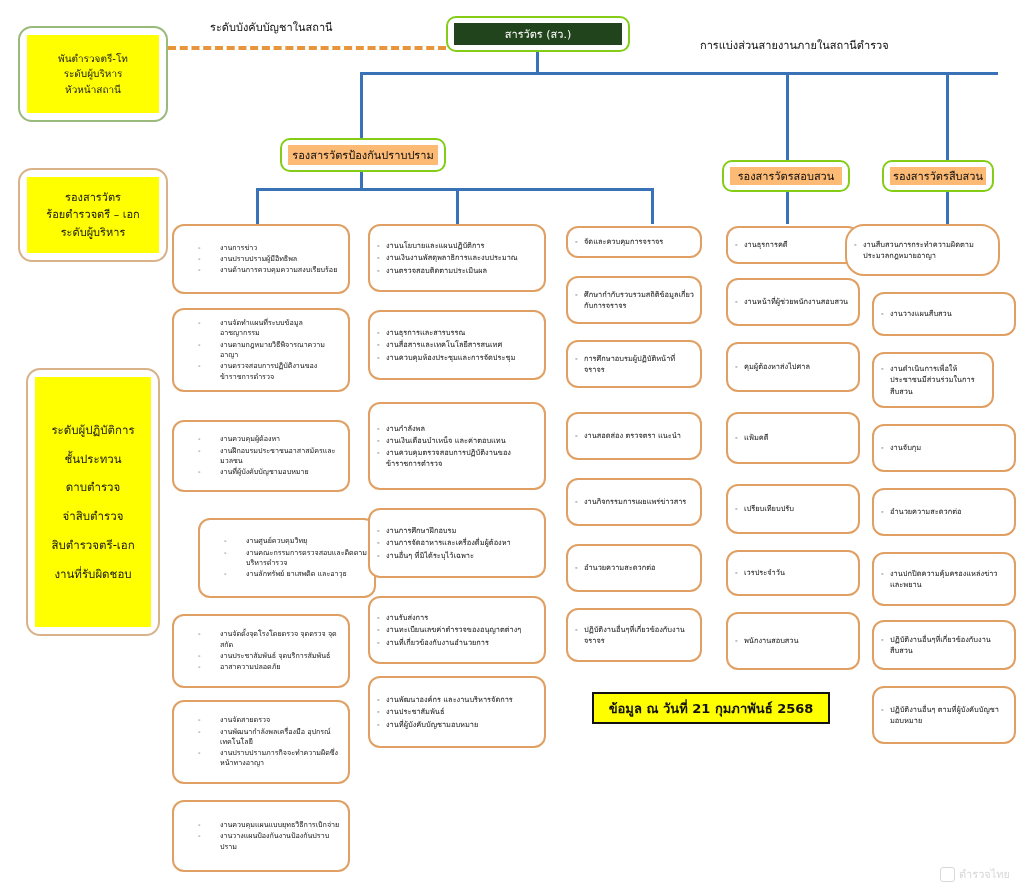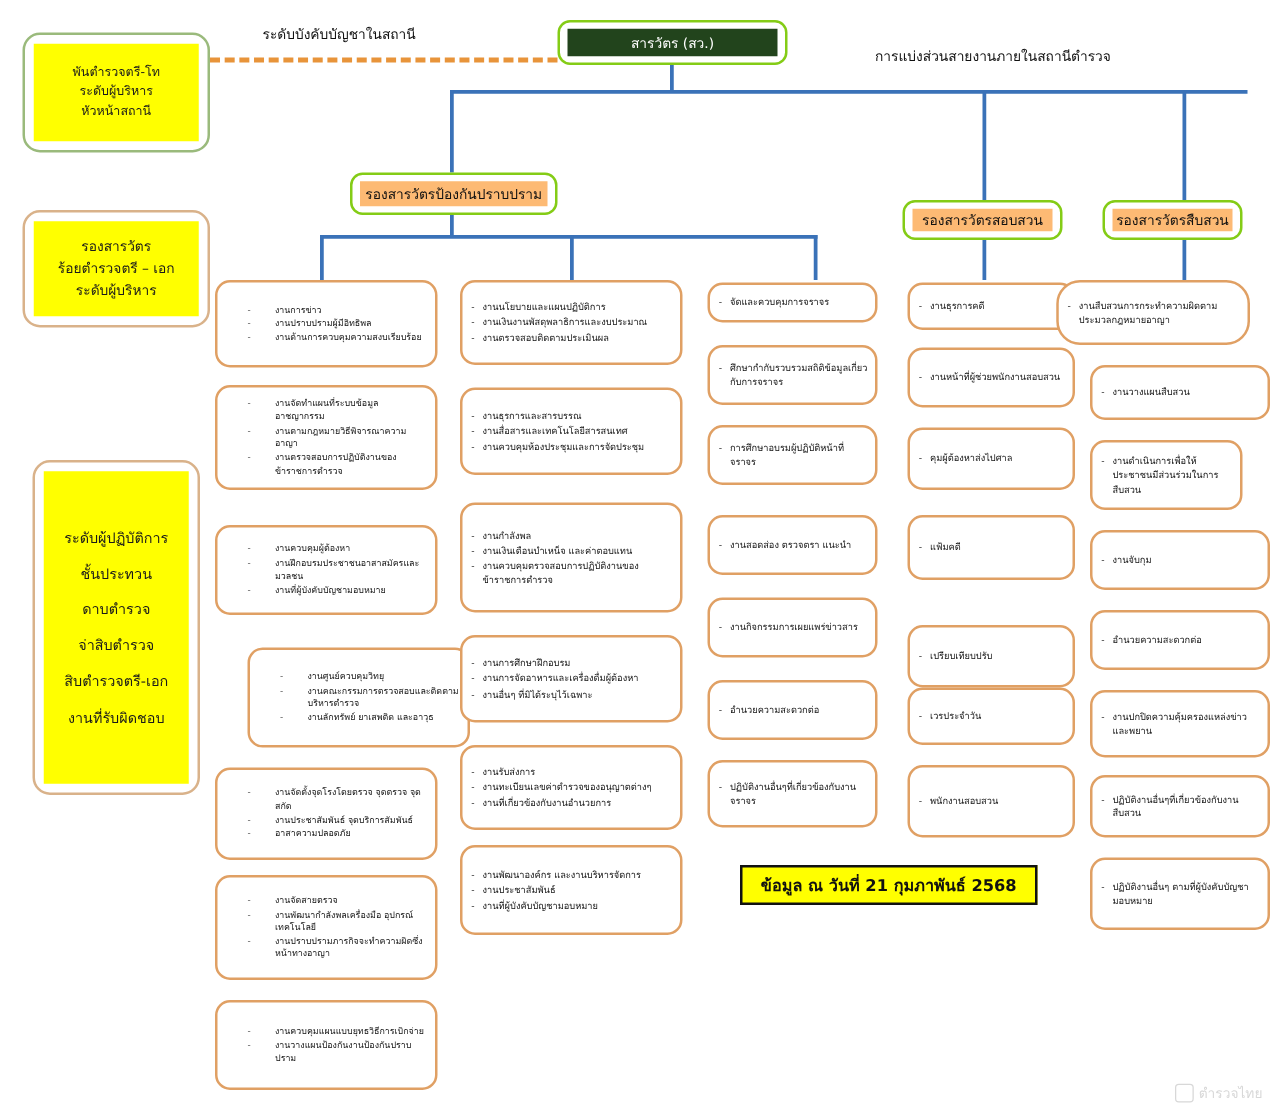--- a/index.html
+++ b/index.html
@@ -372,21 +372,21 @@
       <li>คุมผู้ต้องหาส่งไปศาล</li>
     </ul>
   </div>
 
   <div class="obox cN" style="left:726px;top:412px;width:134px;height:52px;">
     <ul class="blist">
       <li>แฟ้มคดี</li>
     </ul>
   </div>
 
-  <div class="obox cN" style="left:726px;top:484px;width:134px;height:50px;margin-top:16px;">
+  <div class="obox cN" style="left:726px;top:484px;width:134px;height:50px;">
     <ul class="blist">
       <li>เปรียบเทียบปรับ</li>
     </ul>
   </div>
 
   <div class="obox cN" style="left:726px;top:550px;width:134px;height:46px;">
     <ul class="blist">
       <li>เวรประจำวัน</li>
     </ul>
   </div>

